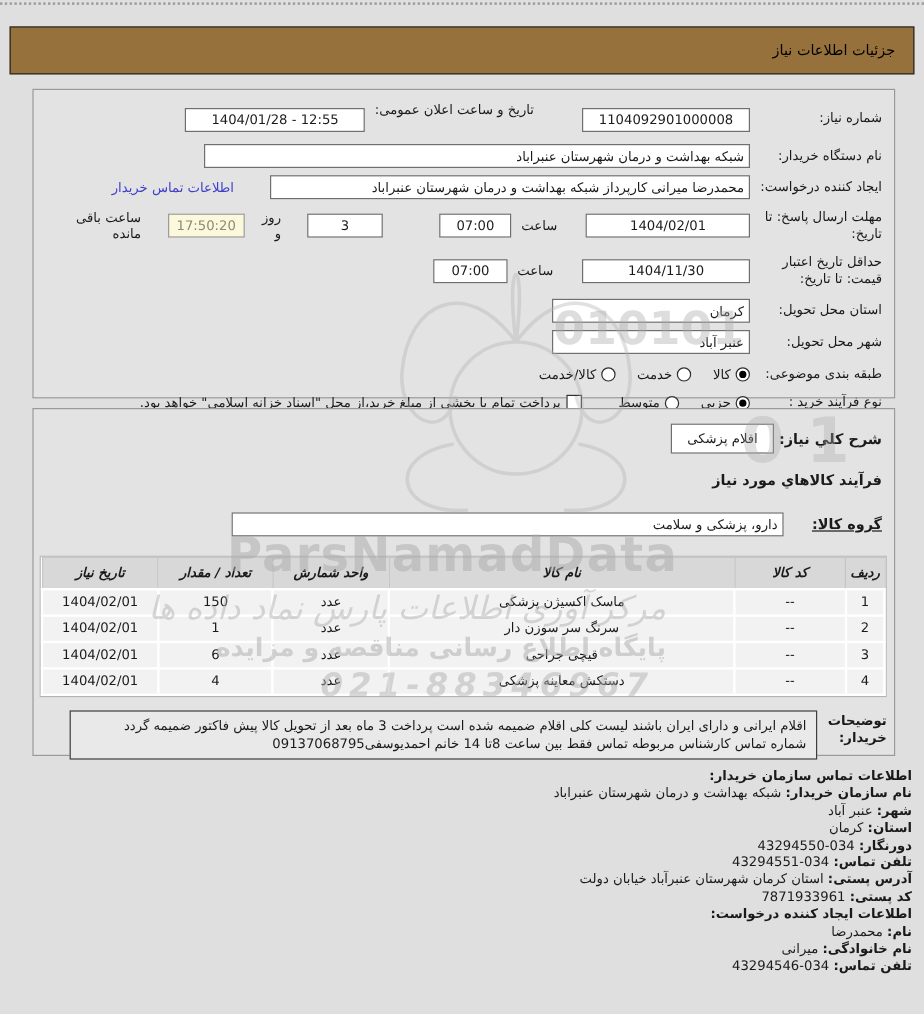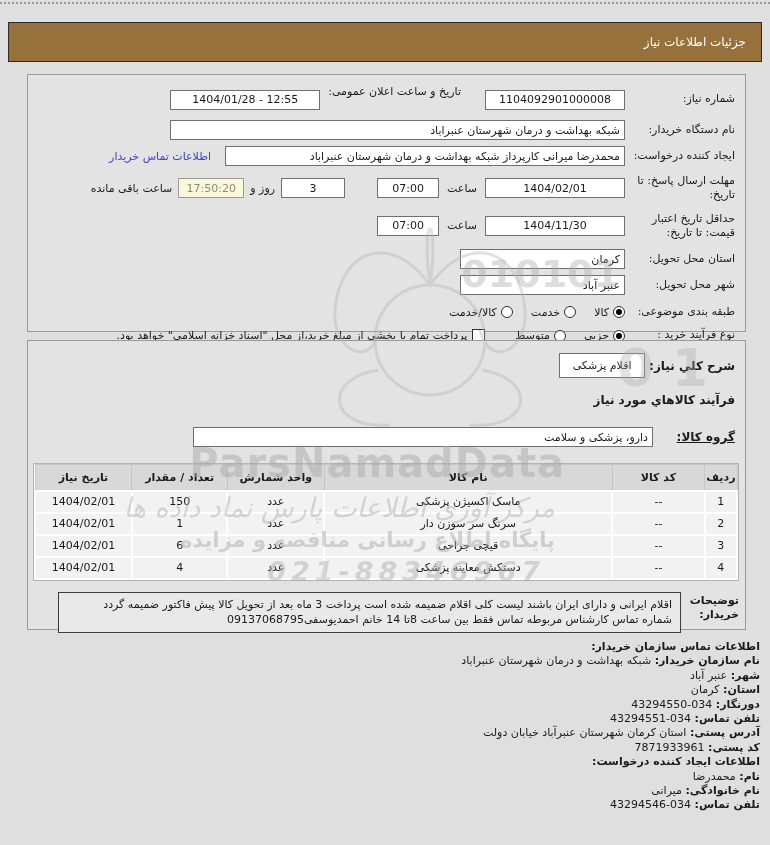--- a/index.html
+++ b/index.html
@@ -6,53 +6,53 @@
   body { background:#dfdfdf; }
   .page {
     position:relative; width:770px; height:845px; background:#dfdfdf;
     font-family:"DejaVu Sans", sans-serif; direction:rtl; overflow:hidden;
     color:#1a1a1a;
   }
   .dotted-top { position:absolute; top:2px; left:0; right:0; border-top:2px dotted #9b9b9b; }
 
   .title-bar {
     position:absolute; top:22px; right:8px; left:8px; height:40px;
-    background:#97713b; border:1px solid #2a2a2a; color:#ffffff;
+    background:#97713b; border:1px solid #2a2a2a; color:#000000;
     display:flex; align-items:center; padding-right:15px; font-size:12px;
     z-index:2;
   }
 
   .panel { position:absolute; right:24px; width:719px; background:#e3e3e3; border:1px solid #9a9a9a; z-index:1; }
   .panel-form { top:74px; height:258px; }
   .panel-goods { top:340px; height:290px; }
 
   .frow { display:flex; align-items:center; margin:0 10px; font-size:11px; }
   .flabel { flex:0 0 110px; line-height:1.3; }
   .box {
     background:#ffffff; border:1px solid #6f6f6f; height:20px;
     display:flex; align-items:center; justify-content:center;
-    font-size:11px; overflow:hidden; white-space:nowrap;
+    font-size:11px; overflow:hidden; white-space:nowrap;margin-left:16px;
   }
   .box.right { justify-content:flex-start; padding-right:4px; }
   .muted-box { background:#fcf8dd; color:#8b8b70; border:1px solid #9a9a9a; }
   .link { color:#4040cc; margin-right:14px; cursor:pointer; font-size:11px; }
 
   .radio { position:relative; width:12px; height:12px; border:1px solid #2e2e2e; border-radius:50%; background:#fff; margin-left:4px; flex:0 0 12px; }
   .radio.sel::after { content:""; position:absolute; inset:2px; background:#000; border-radius:50%; }
   .checkbox { width:13px; height:13px; border:1px solid #2e2e2e; background:#fff; margin-left:5px; flex:0 0 13px; }
   .opt-label { margin-left:18px; }
 
   .b { font-weight:bold; }
   .grow { display:flex; align-items:center; margin:0 10px; }
   .desc-box { min-width:86px; height:25px; padding:0 8px; margin-right:4px; }
   .section-title { font-size:12px; font-weight:bold; margin:15px 10px 0; }
 
   .table-wrap { margin:16px 6px 0 5px; border:1px solid #b3b3b3; background:#fff; }
   table { width:100%; border-collapse:collapse; font-size:11px; }
-  th { background:#d8d8d8; font-weight:bold; height:26px; border:1px solid #c6c6c6; }
+  th { background:#d8d8d8; font-weight:bold; height:26px; border:1px solid #c6c6c6;font-style:italic; }
   td { background:#f2f2f2; height:22px; text-align:center; border:2px solid #ffffff; }
 
   .notes { display:flex; align-items:flex-start; margin:11px 6px 0 30px; }
   .notes-label { flex:0 0 58px; font-weight:bold; font-size:11px; line-height:1.35; padding-top:2px; }
   .notes-box { flex:1; border:1px solid #3d3d3d; background:#e9e9e9; padding:4px 8px 5px; font-size:11px; line-height:15px; text-align:right; }
 
   .contact { position:absolute; top:640px; right:10px; left:10px; font-size:11px; line-height:14.4px; z-index:1; }
   .contact .line { white-space:nowrap; }
   .num { direction:ltr; unicode-bidi:embed; }
 

